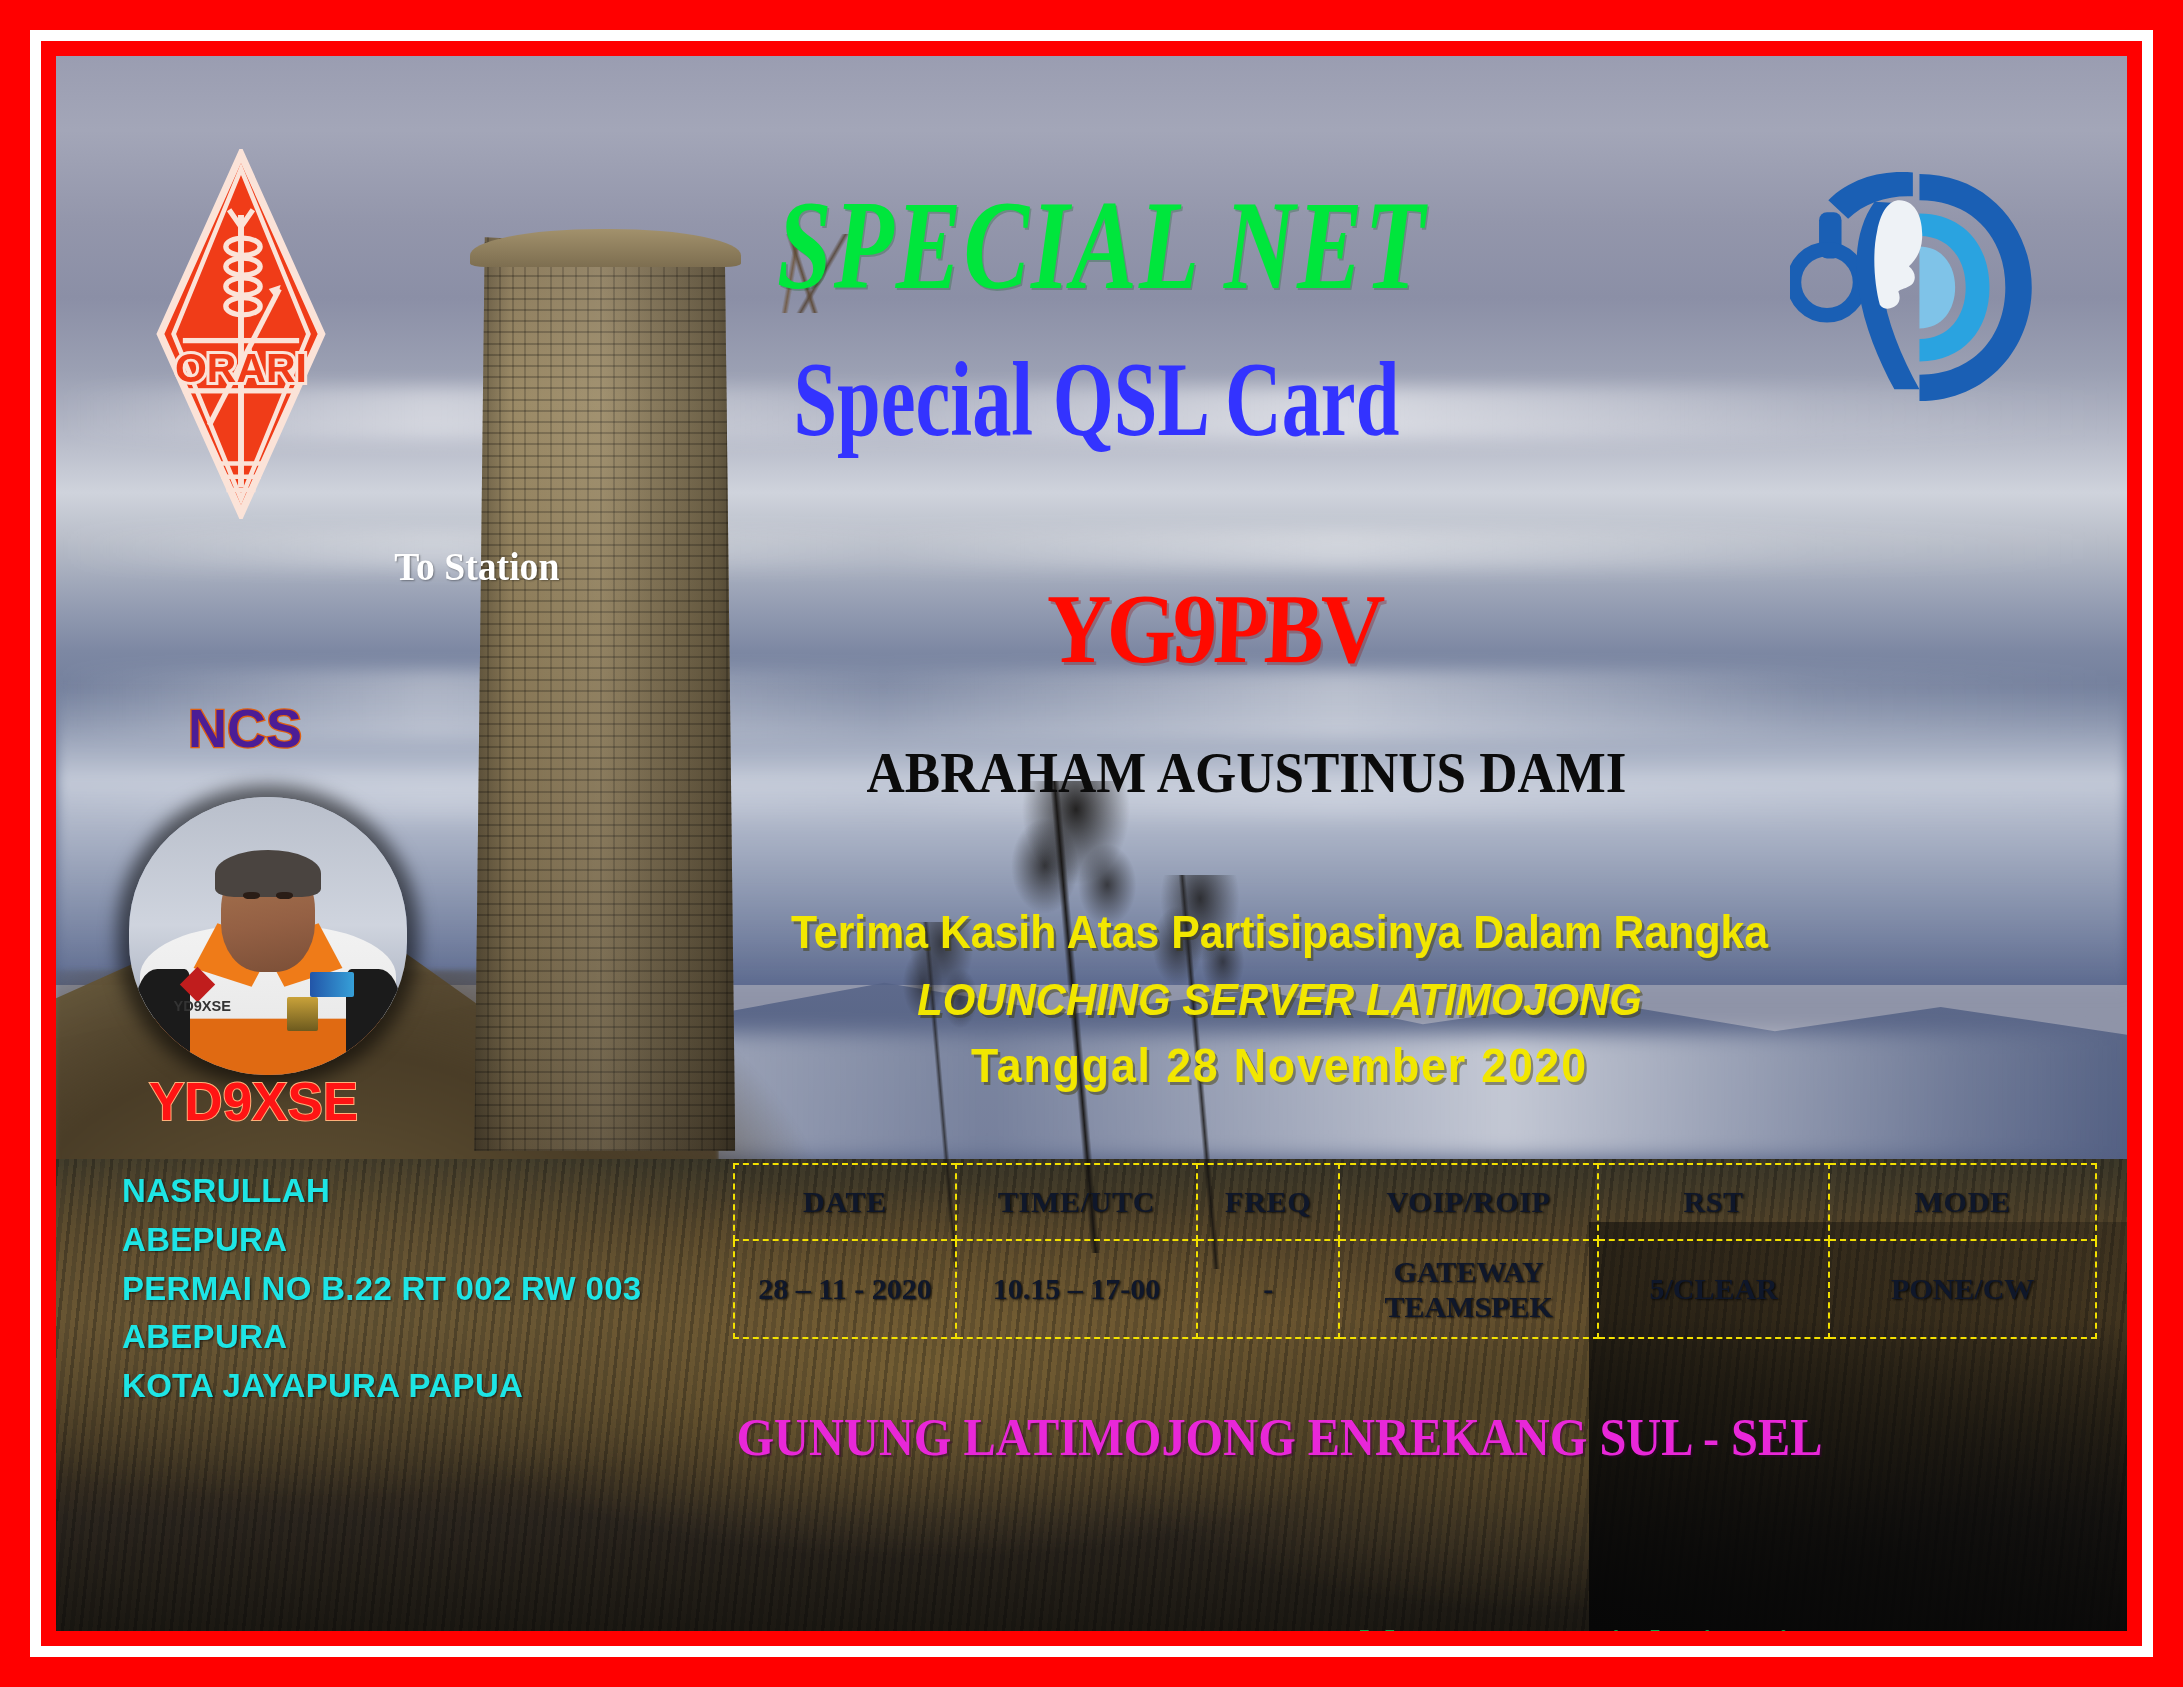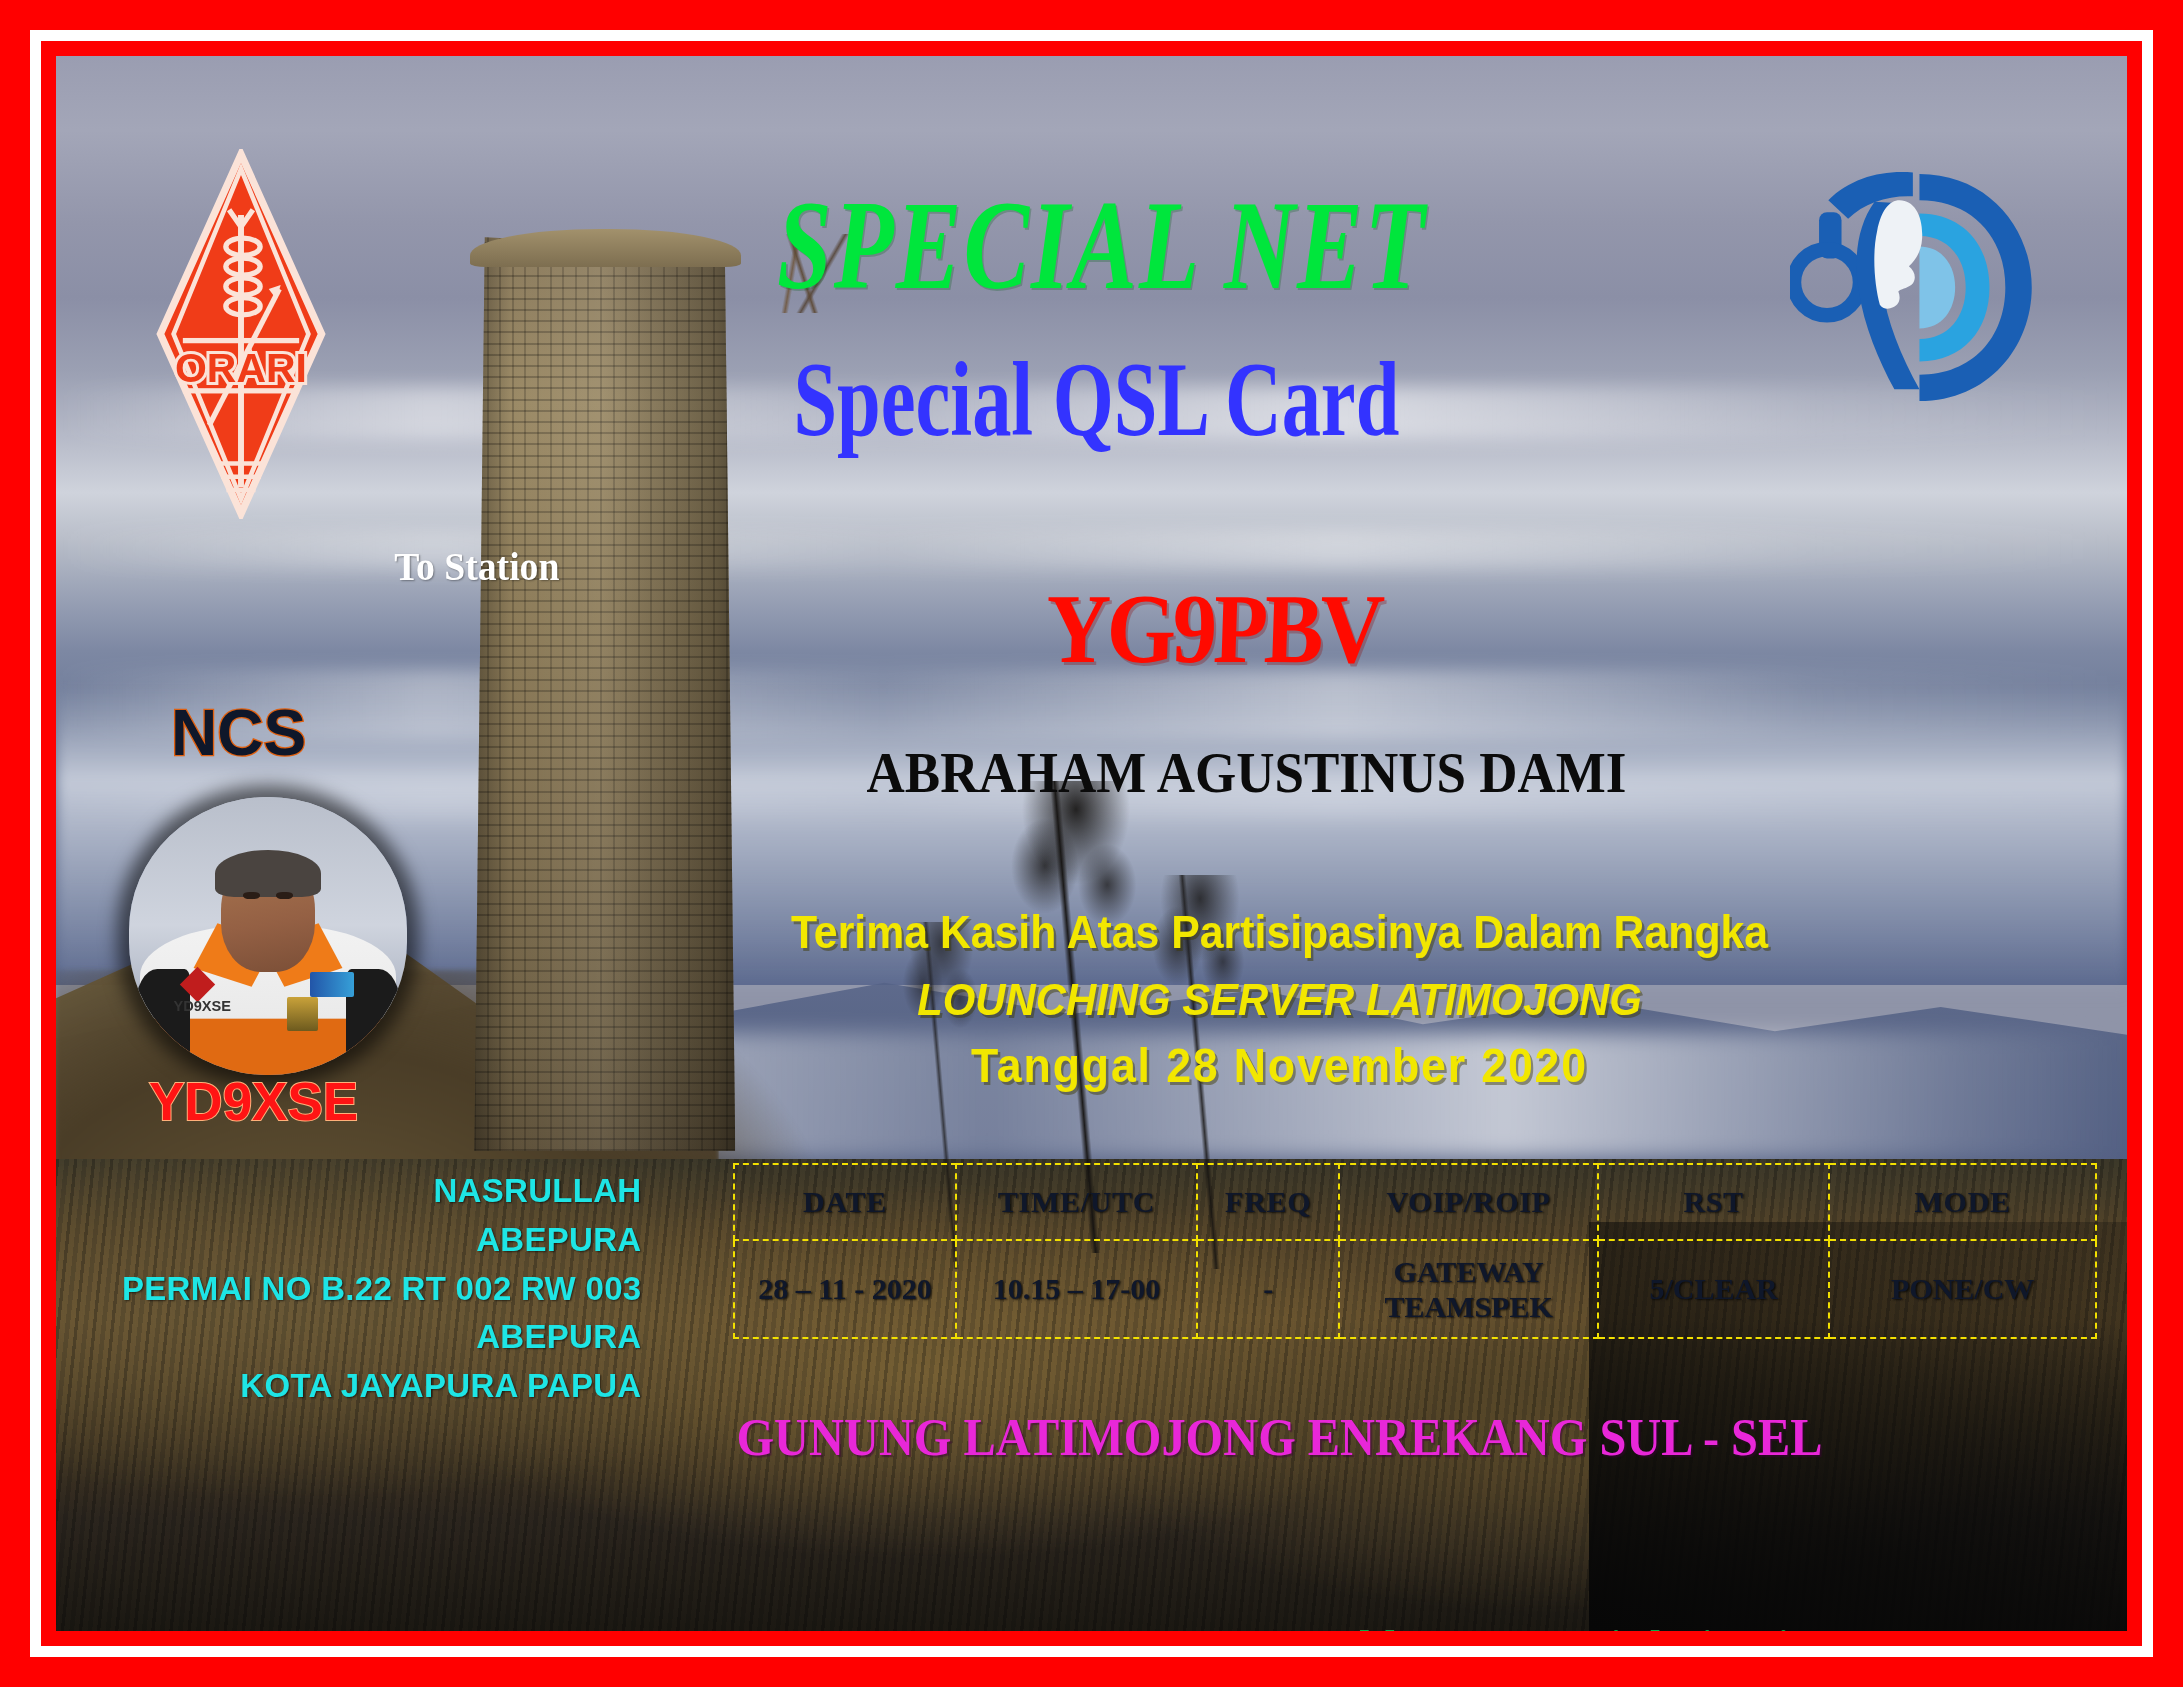--- a/index.html
+++ b/index.html
@@ -236,24 +236,24 @@
     font-family:"Liberation Sans",sans-serif;
     font-weight:bold;font-size:48px;
     color:#f2e700;
     transform:scaleX(.93);
     letter-spacing:2px;
     text-shadow:2.6px 2.6px 0 rgba(60,55,0,.45);
     line-height:1;
   }
 
   .ncs-label{
-    position:absolute;left:115px;top:645px;
+    position:absolute;left:132px;top:645px;
     font-family:"Liberation Sans",sans-serif;
-    font-weight:bold;font-size:64px;
-    color:#0f172a;
+    font-weight:bold;font-size:54px;
+    color:#4c1d95;
     -webkit-text-stroke:2.6px #e06010;
     paint-order:stroke fill;
     line-height:1;
   }
   .ncs-photo{
     position:absolute;left:73px;top:741px;width:278px;height:278px;
     border-radius:50%/48%;
     overflow:hidden;
     box-shadow:0 0 17px 12px rgba(0,0,0,.55);
   }
@@ -288,21 +288,20 @@
   }
 
   .address-block{
     position:absolute;left:66px;top:1111px;
     font-family:"Liberation Sans",sans-serif;
     font-weight:bold;font-size:33px;
     color:#1ee5e5;
     line-height:1.48;
     text-shadow:1.3px 1.3px 2px rgba(0,0,0,.55);
     letter-spacing:0.3px;
-    text-align:right;
   }
   .address-block div{white-space:nowrap;}
 
   
   .qso-table{
     position:absolute;left:677px;top:1107px;width:1364px;
     border-collapse:collapse;
     table-layout:fixed;
   }
   .qso-table th,.qso-table td{

